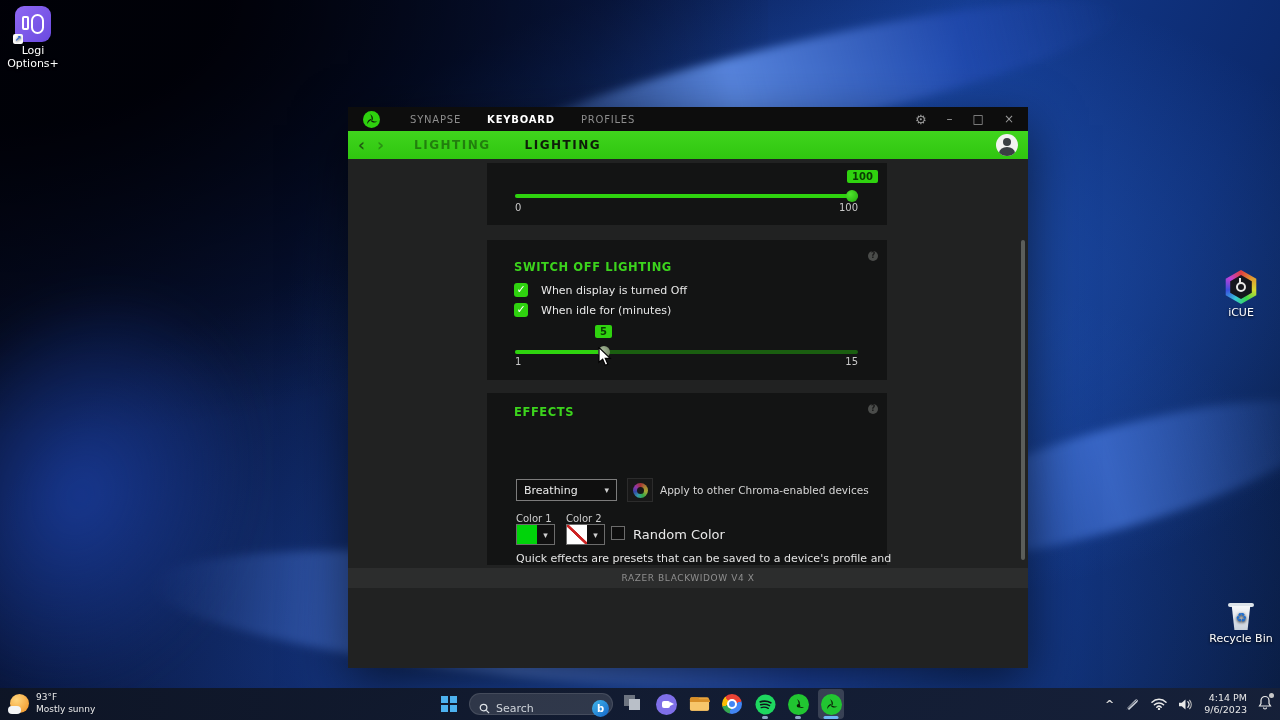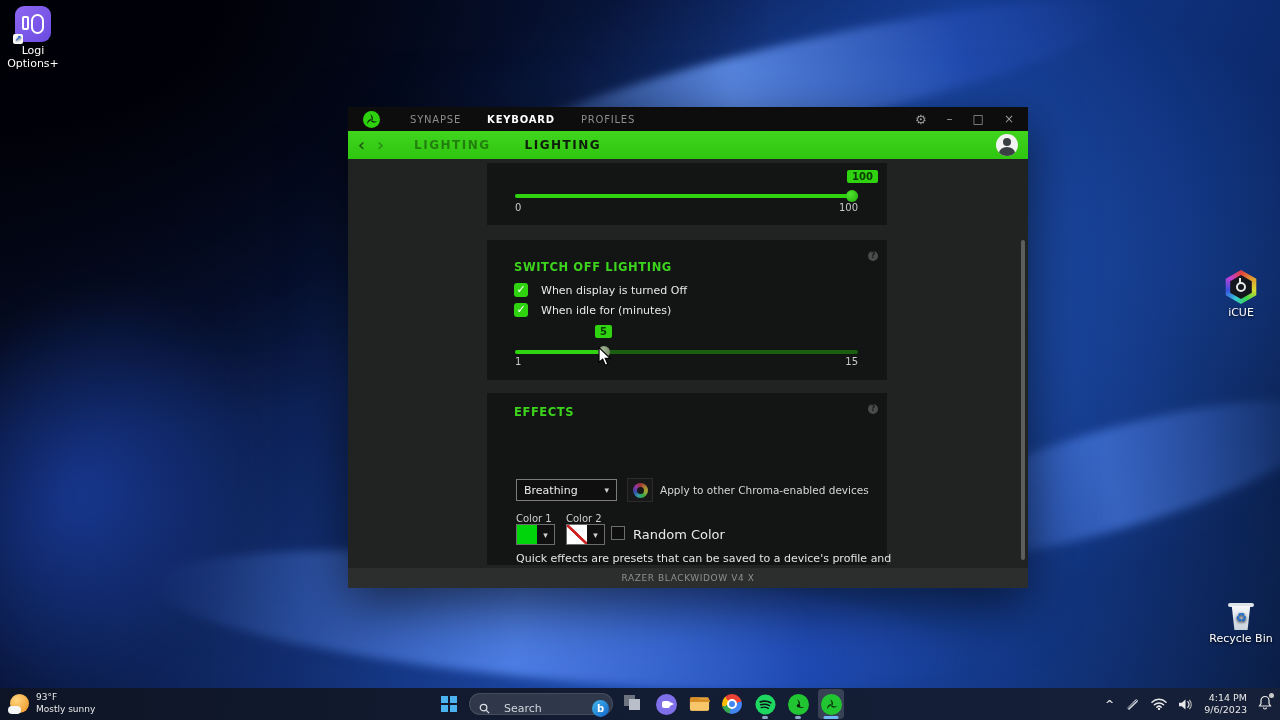--- a/index.html
+++ b/index.html
@@ -41,21 +41,21 @@
          background:#14161d; display:flex; align-items:center; justify-content:center; position:relative; }
   .pwr-ring { width:10px; height:10px; border:2px solid #e8e8e8; border-radius:50%; display:block; }
   .pwr-line { position:absolute; top:3px; left:50%; width:2px; height:6px; background:#14161d; border-left:2px solid #e8e8e8; transform:translateX(-2px); }
   .bin-art { width:26px; height:28px; position:relative; }
   .bin-body { position:absolute; left:2px; top:4px; width:22px; height:24px;
               background:linear-gradient(#f6f8fa,#c9d2dc); clip-path:polygon(8% 0,92% 0,80% 100%,20% 100%);
               display:flex; align-items:center; justify-content:center; color:#1f6fd0; font-size:13px; }
   .bin-lid { position:absolute; left:0; top:1px; width:26px; height:4px; background:#dde4ea; border-radius:2px; }
 
   
-  .win { position:absolute; left:348px; top:107px; width:680px; height:481px;
+  .win { position:absolute; left:348px; top:107px; width:680px; height:561px;
          box-shadow:0 18px 50px rgba(0,0,0,.6); background:#212222; }
   .titlebar { height:24px; background:#0d0d0d; display:flex; align-items:center; }
   .logo-circle { width:17px; height:17px; border-radius:50%; background:#2ed10e; margin-left:15px;
                  display:flex; align-items:center; justify-content:center; }
   .tb-tabs { display:flex; gap:26px; margin-left:30px; }
   .tb-tab { font-size:10px; letter-spacing:.8px; color:#8d8d8d; cursor:default; }
   .tb-tab.active { color:#fff; font-weight:bold; }
   .tb-controls { margin-left:auto; display:flex; align-items:center; gap:20px; margin-right:14px; color:#9a9a9a; }
   .tb-btn { font-size:12px; line-height:1; }
   .tb-gear { font-size:13px; }
@@ -136,21 +136,21 @@
   .weather { position:absolute; left:10px; top:4px; display:flex; align-items:center; gap:7px; color:#eaeaea; }
   .sun { width:19px; height:19px; border-radius:50%; background:radial-gradient(circle at 35% 30%, #ffd67e, #f08f1f); position:relative; }
   .sun::after { content:""; position:absolute; left:-2px; bottom:-1px; width:13px; height:8px; border-radius:6px; background:#f3f5f7; }
   .weather-text { font-size:9px; line-height:1.3; }
   .tb-center { position:absolute; left:50%; top:0; height:32px; transform:translateX(-50%);
                display:flex; align-items:center; gap:7px; }
   .start-btn { width:26px; height:26px; display:flex; align-items:center; justify-content:center; border-radius:4px; }
   .start-grid { width:16px; height:16px; display:grid; grid-template-columns:7px 7px; grid-template-rows:7px 7px; gap:2px; }
   .start-grid span { background:#4db2f0; }
   .searchpill { width:144px; height:22px; border-radius:11px; background:rgba(255,255,255,.13);
-                border:1px solid rgba(255,255,255,.10); display:flex; align-items:center; gap:14px; padding:8px 3px 0 9px; }
+                border:1px solid rgba(255,255,255,.10); display:flex; align-items:center; gap:6px; padding:8px 3px 0 9px; }
   .searchpill input { flex:1; background:transparent; border:none; outline:none; color:#ddd; font-size:11px;
                 font-family:"DejaVu Sans",sans-serif; min-width:0; }
   .searchpill input::placeholder { color:#cfd4da; }
   .bing { width:17px; height:17px; border-radius:50%; background:linear-gradient(135deg,#3fb6ea,#1565c8);
           color:#fff; font-size:10px; font-weight:bold; display:flex; align-items:center; justify-content:center; }
   .ticon { width:26px; height:30px; display:flex; align-items:center; justify-content:center; border-radius:4px; position:relative; }
   .ticon.active { background:rgba(255,255,255,.16); }
   .run-dot { position:absolute; bottom:0; left:50%; transform:translateX(-50%); width:6px; height:3px; border-radius:2px; background:#8ea6c8; }
   .run-bar { position:absolute; bottom:0; left:50%; transform:translateX(-50%); width:15px; height:3px; border-radius:2px; background:#6fb6f2; }
   .sq-back { position:absolute; left:4px; top:6px; width:11px; height:11px; background:#6d7480; }

